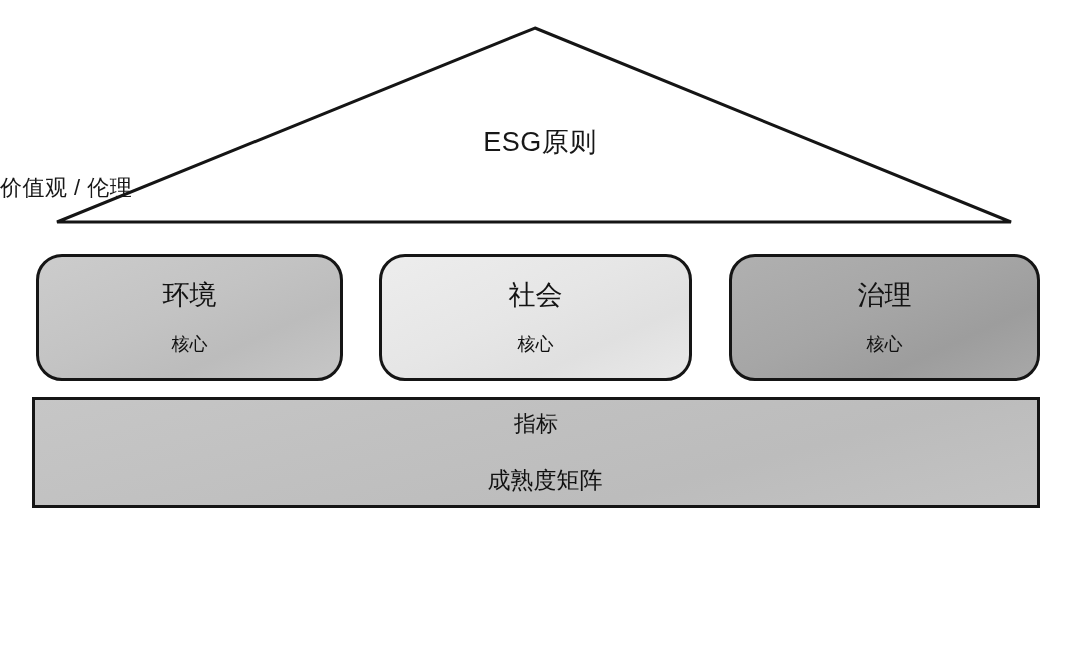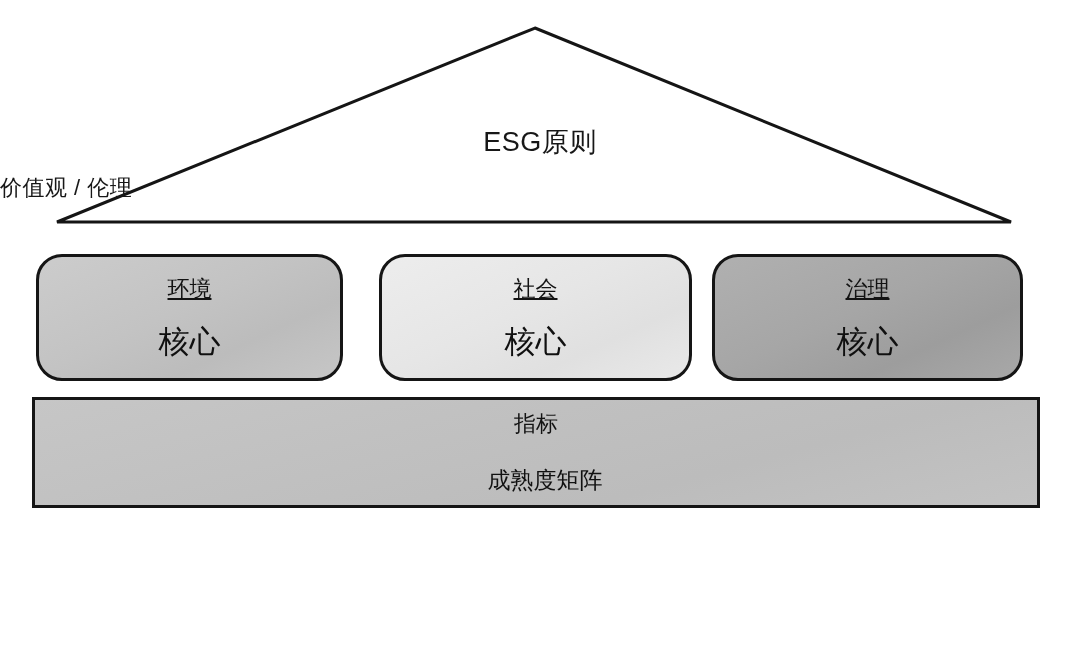--- a/index.html
+++ b/index.html
@@ -74,31 +74,30 @@
     border: 3px solid #151515;
     border-radius: 26px;
     box-sizing: border-box;
     display: flex;
     flex-direction: column;
     align-items: center;
     justify-content: center;
   }
   .pillar-1 { left: 36px;  width: 307px; background: linear-gradient(155deg,#cccccc 0%,#c3c3c3 45%,#bcbcbc 70%,#c6c6c6 100%); }
   .pillar-2 { left: 379px; width: 313px; background: linear-gradient(155deg,#ededed 0%,#e6e6e6 45%,#e0e0e0 72%,#e9e9e9 100%); }
-  .pillar-3 { left: 712px; width: 311px; background: linear-gradient(155deg,#b0b0b0 0%,#a6a6a6 45%,#9d9d9d 72%,#a8a8a8 100%); }
+  .pillar-3 { left: 729px; width: 311px; background: linear-gradient(155deg,#b0b0b0 0%,#a6a6a6 45%,#9d9d9d 72%,#a8a8a8 100%); }
 
   .pillar-title {
-    font-size: 22px;
+    font-size: 27px;
     line-height: 1;
     margin-bottom: 26px;
     color: #131313;
-    text-decoration: underline;
   }
   .pillar-core {
-    font-size: 31px;
+    font-size: 18px;
     line-height: 1;
     color: #101010;
   }
 
   
   .band {
     position: absolute;
     left: 32px;
     width: 1008px;
     border: 3px solid #151515;

